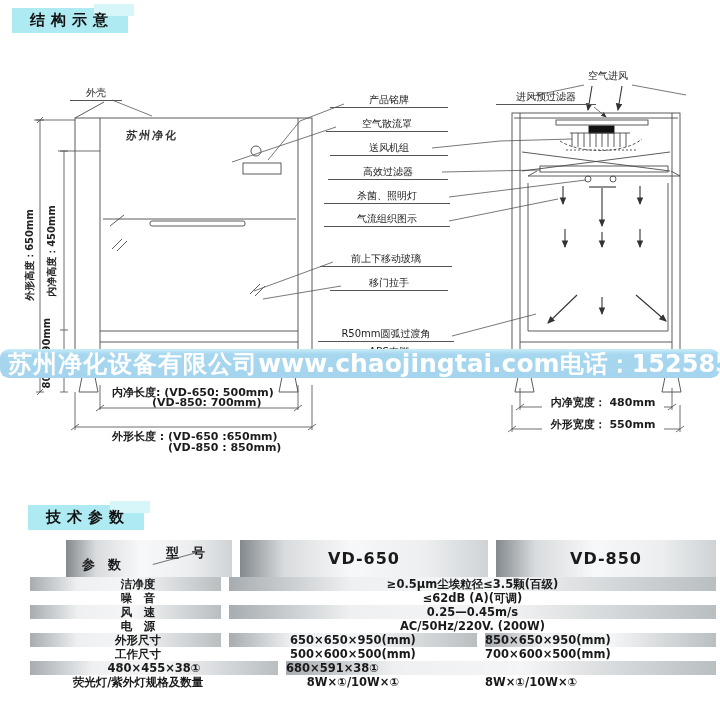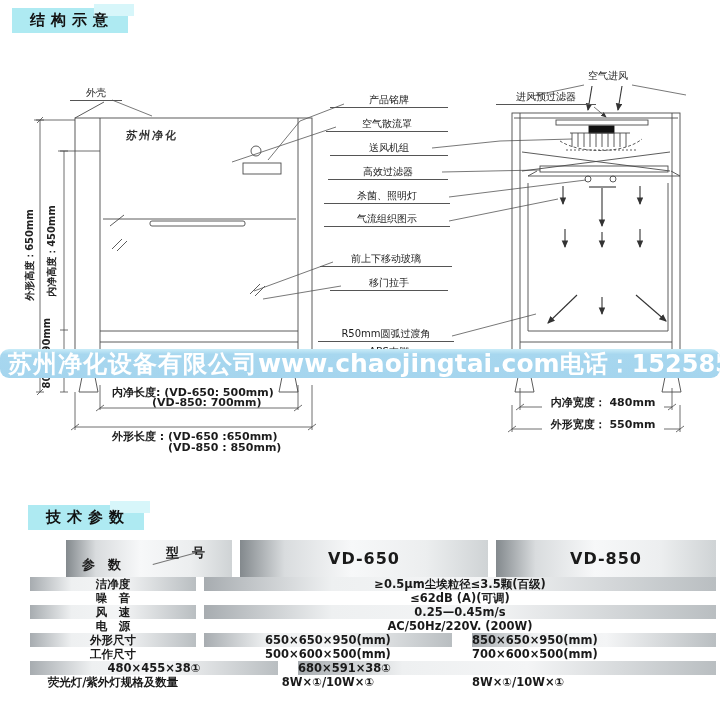--- a/index.html
+++ b/index.html
@@ -41,23 +41,23 @@
   .hc0{position:relative;width:166px;margin-right:8px;}
   .hc0 .slash{position:absolute;left:86px;top:18px;width:46px;height:1px;background:#777;
               transform:rotate(-15deg);}
   .hc0 .param{position:absolute;left:16px;bottom:3px;font-size:13px;}
   .hc0 .model{position:absolute;left:100px;top:4px;font-size:13px;}
   .hc1{width:248px;margin-right:8px;display:flex;align-items:center;justify-content:center;
        font-size:16px;letter-spacing:1px;}
   .hc2{flex:1;display:flex;align-items:center;justify-content:center;font-size:16px;letter-spacing:1px;}
   .trow{display:flex;height:14px;margin-top:0;}
   .trow:first-of-type{margin-top:1px;}
-  .tl{width:166px;margin-right:8px;text-align:center;font-size:11.5px;line-height:14px;}
+  .tl{width:166px;margin-right:8px;text-align:center;font-size:11.5px;line-height:14px;padding-left:25px;}
   .vspan{flex:1;text-align:center;font-size:11.5px;line-height:14px;}
-  .v1{width:248px;margin-right:20px;text-align:center;font-size:11.5px;line-height:14px;}
+  .v1{width:248px;margin-right:8px;text-align:center;font-size:11.5px;line-height:14px;}
   .v2{flex:1;text-align:left;font-size:11.5px;line-height:14px;}
   .band{background:linear-gradient(90deg,#a7acb0 0%,#eef0f1 25%,#f4f5f6 55%,#b9bec1 100%);}
 </style>
 </head>
 <body>
 
 <div id="page">
 
   <div class="badge" style="left:12px;top:8px;">
     <span class="shine"></span>

